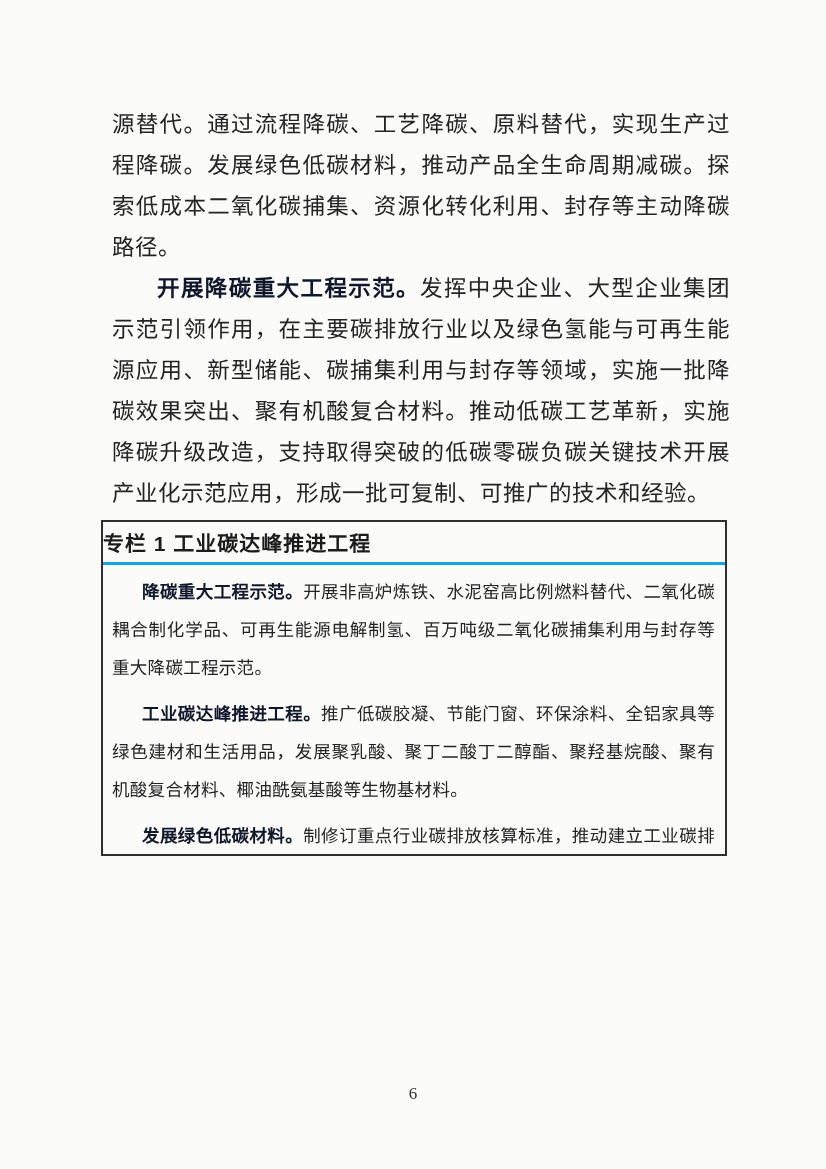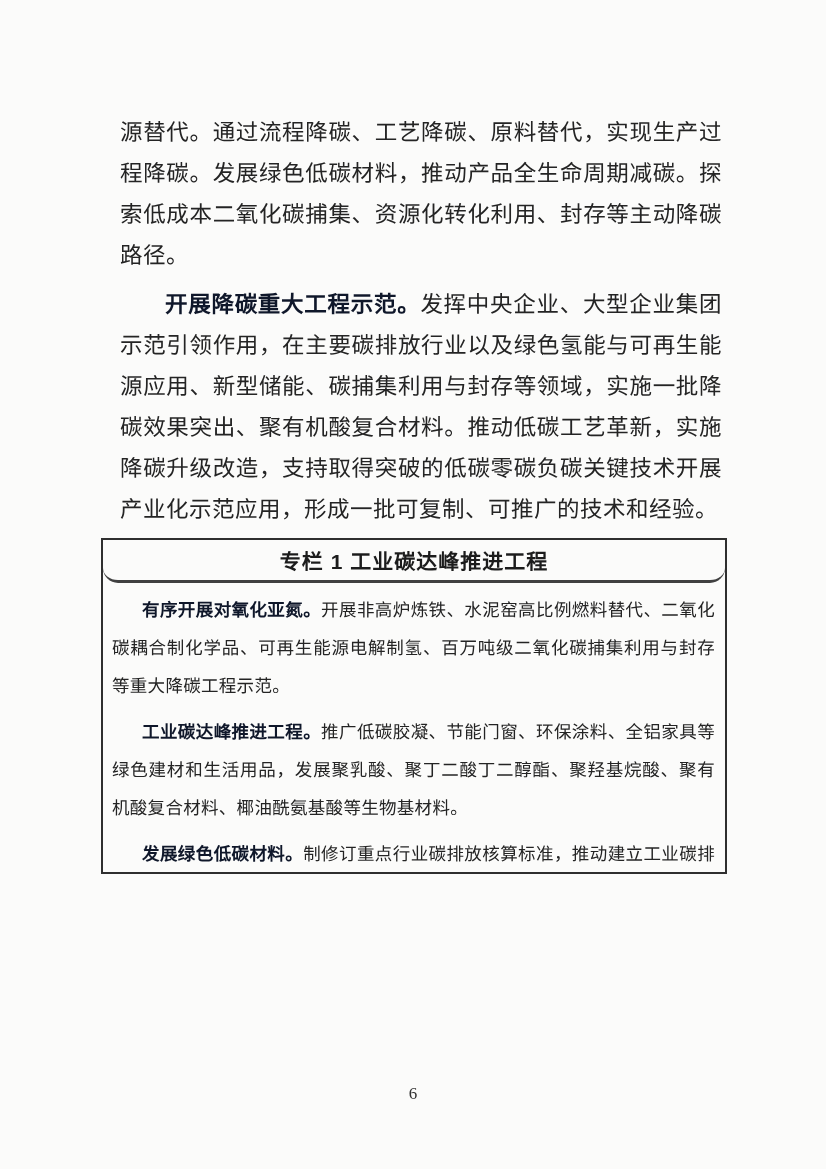--- a/index.html
+++ b/index.html
@@ -15,21 +15,21 @@
     font-family: "Liberation Serif", "DejaVu Serif", serif;
     overflow: hidden;
   }
   .text-col {
     position: absolute;
     left: 112px;
     top: 104px;
     width: 618px;
   }
   .para {
-    margin: 8px;
+    margin: 0;
     font-size: 22.5px;
     line-height: 41px;
     text-align: justify;
     text-justify: inter-ideograph;
     letter-spacing: 0.5px;
   }
   .para.indent { text-indent: 45px; }
   .lead {
     font-weight: bold;
     font-family: "Liberation Sans", "DejaVu Sans", sans-serif;
@@ -42,23 +42,21 @@
     width: 626px;
     height: 336px;
     border: 2px solid #2f2f2f;
     overflow: hidden;
     background: #fbfbfa;
   }
   .box-title-row {
     height: 40px;
     display: flex;
     align-items: center;
-    justify-content: center;
-    border-bottom: 3px solid #404040;
-    border-radius: 15px;
+    border-bottom: 3px solid #0ea5e9;
   }
   .box-title {
     font-weight: bold;
     font-size: 21px;
     letter-spacing: 1px;
     font-family: "Liberation Sans", "DejaVu Sans", sans-serif;
     color: #1c1c1c;
   }
   .box-body { padding: 8px 10px 0 9px; }
   .box-body .para {
@@ -87,21 +85,21 @@
 
   <p class="para indent"><span class="lead">开展降碳重大工程示范。</span><span>发挥中央企业、大型企业集团示范引领作用，在主要碳排放行业以及绿色氢能与可再生能源应用、新型储能、碳捕集利用与封存等领域，实施一批降碳效果突出、聚有机酸复合材料。推动低碳工艺革新，实施降碳升级改造，支持取得突破的低碳零碳负碳关键技术开展产业化示范应用，形成一批可复制、可推广的技术和经验。</span></p>
 
 
   <div class="callout-box">
     <div class="box-title-row">
       <span class="box-title">专栏 1  工业碳达峰推进工程</span>
     </div>
     <div class="box-body">
 
-      <p class="para"><span class="lead">有序开展对氧化亚氮。</span><span>开展非高炉炼铁、水泥窑高比例燃料替代、二氧化碳耦合制化学品、可再生能源电解制氢、百万吨级二氧化碳捕集利用与封存等重大降碳工程示范。</span></p>
+      <p class="para"><span class="lead">降碳重大工程示范。</span><span>开展非高炉炼铁、水泥窑高比例燃料替代、二氧化碳耦合制化学品、可再生能源电解制氢、百万吨级二氧化碳捕集利用与封存等重大降碳工程示范。</span></p>
 
       <p class="para"><span class="lead">工业碳达峰推进工程。</span><span>推广低碳胶凝、节能门窗、环保涂料、全铝家具等绿色建材和生活用品，发展聚乳酸、聚丁二酸丁二醇酯、聚羟基烷酸、聚有机酸复合材料、椰油酰氨基酸等生物基材料。</span></p>
 
       <p class="para"><span class="lead">发展绿色低碳材料。</span><span>制修订重点行业碳排放核算标准，推动建立工业碳排放核算体系，加强碳排放数据统计分析，建立碳排放管理信息系统，培育一批碳排放核算专业化</span></p>
 
     </div>
   </div>
 
 </div>
 

